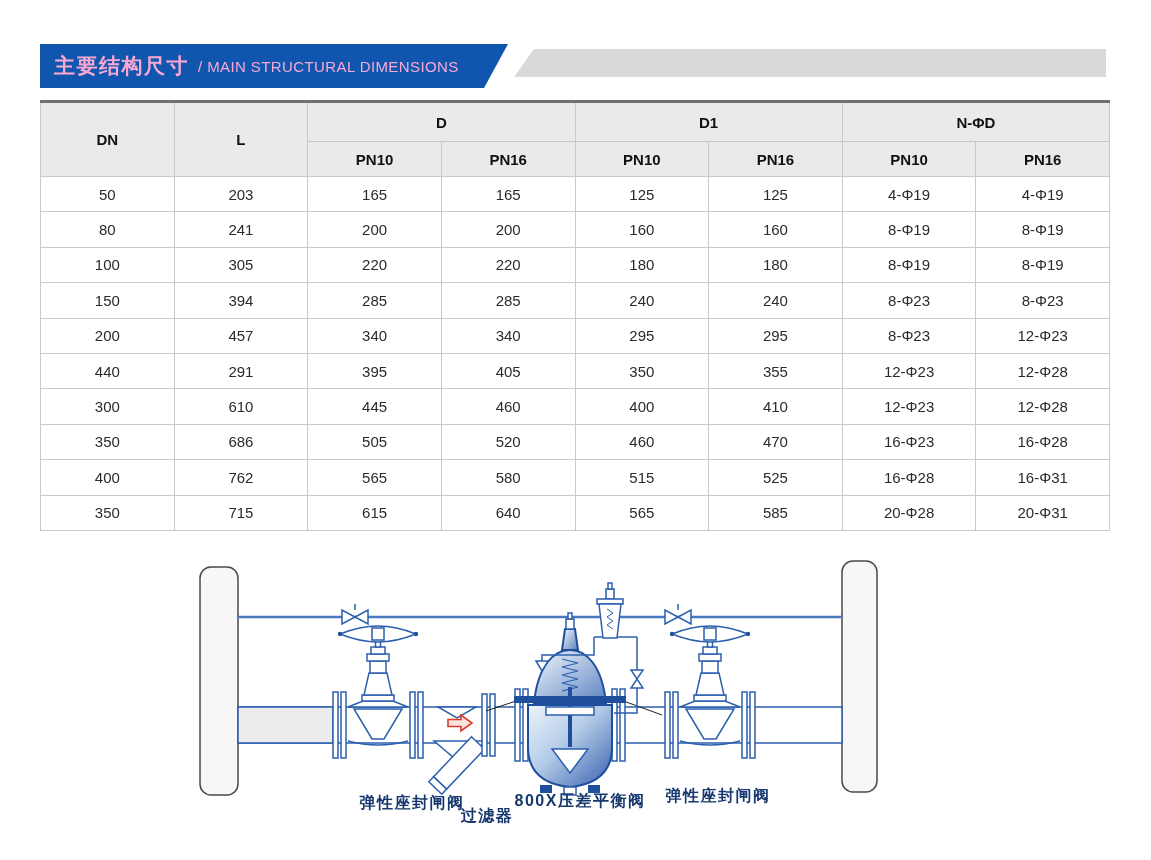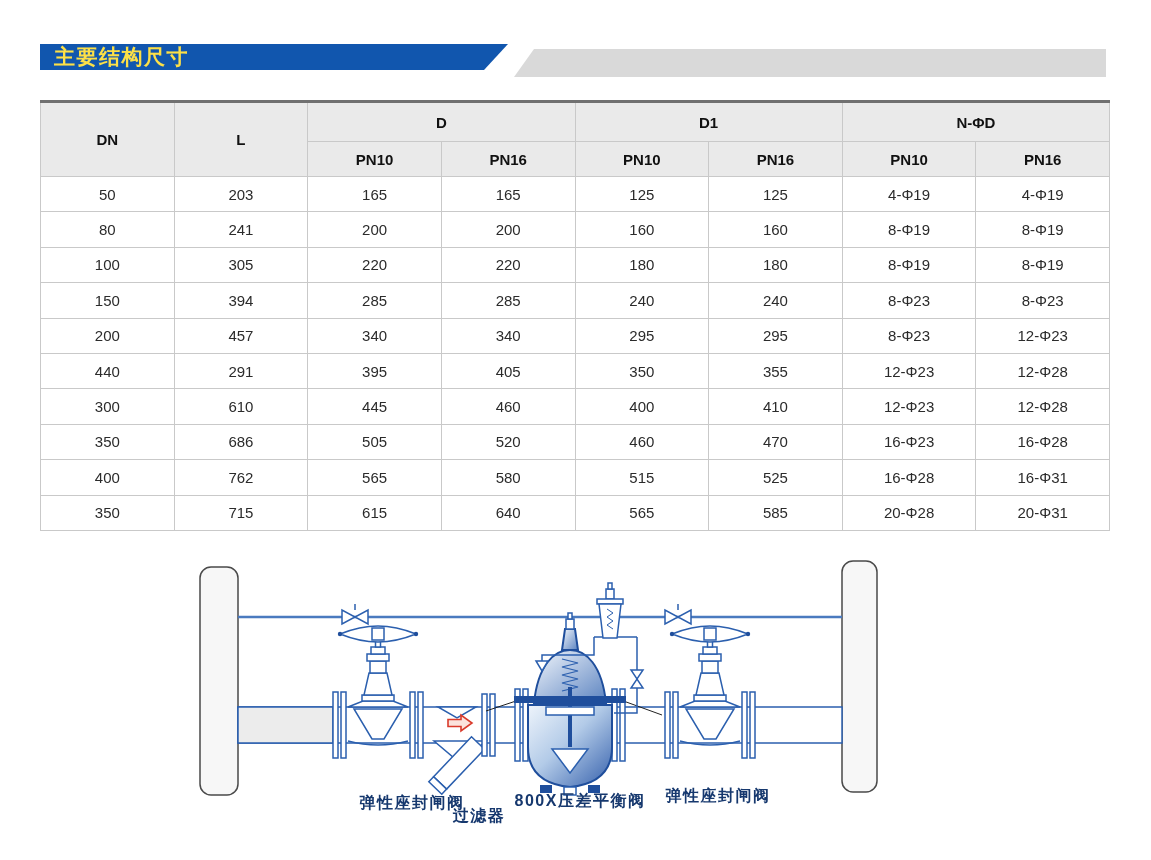--- a/index.html
+++ b/index.html
@@ -16,24 +16,24 @@
   }
   *{box-sizing:border-box;}
   html,body{margin:0;padding:0;}
   body{
     width:1151px;height:860px;position:relative;background:#ffffff;
     font-family:"Liberation Sans","DejaVu Sans",sans-serif;color:var(--text-color);
     overflow:hidden;
   }
   
   .banner-blue{
-    position:absolute;left:40px;top:44px;width:468px;height:26px;
+    position:absolute;left:40px;top:44px;width:468px;height:44px;
     background:var(--banner-blue);
     clip-path:polygon(0 0,100% 0,calc(100% - 24px) 100%,0 100%);
-    display:flex;align-items:center;padding-left:14px;color:#fde047;white-space:nowrap;text-align:right;
+    display:flex;align-items:center;padding-left:14px;color:#f9a8d4;white-space:nowrap;text-align:right;
   }
   .banner-zh{font-size:21px;font-weight:bold;letter-spacing:1.5px;}
   .banner-en{font-size:15px;margin-left:9px;letter-spacing:.4px;}
   .banner-gray{
     position:absolute;left:514px;top:49px;width:592px;height:28px;
     background:var(--bar-gray);
     clip-path:polygon(20px 0,100% 0,100% 100%,0 100%);
   }
   
   table.dims{
@@ -71,20 +71,21 @@
   .ptr{stroke:#222;stroke-width:1;fill:none;}
   .arrow{fill:#fbe3dd;stroke:var(--arrow-red);stroke-width:1.6;}
 </style>
 </head>
 <body>
 
 <div class="page">
 
   <div class="banner-blue">
     <span class="banner-zh">主要结构尺寸</span>
+    <span class="banner-en">/ MAIN STRUCTURAL DIMENSIONS</span>
   </div>
   <div class="banner-gray"></div>
 
   <table class="dims">
     <colgroup>
       <col style="width:12.5%">
         <col style="width:12.5%">
         <col style="width:12.5%">
         <col style="width:12.5%">
       <col style="width:12.5%">
@@ -342,18 +343,18 @@
         <line class="pl" x1="165" y1="55" x2="165" y2="49"></line>
       </g>
       <g>
         <polygon class="pw" points="475,55 475,69 488,62"></polygon>
         <polygon class="pw" points="501,55 501,69 488,62"></polygon>
         <line class="pl" x1="488" y1="55" x2="488" y2="49"></line>
       </g>
     </svg>
 
     <div class="dlabel" style="left:222px;top:238px">弹性座封闸阀</div>
-    <div class="dlabel" style="left:289px;top:251px">过滤器</div>
+    <div class="dlabel" style="left:297px;top:251px">过滤器</div>
     <div class="dlabel" style="left:390px;top:236px">800X压差平衡阀</div>
     <div class="dlabel" style="left:528px;top:231px">弹性座封闸阀</div>
   </div>
 
 </div>
 
 </body></html>

